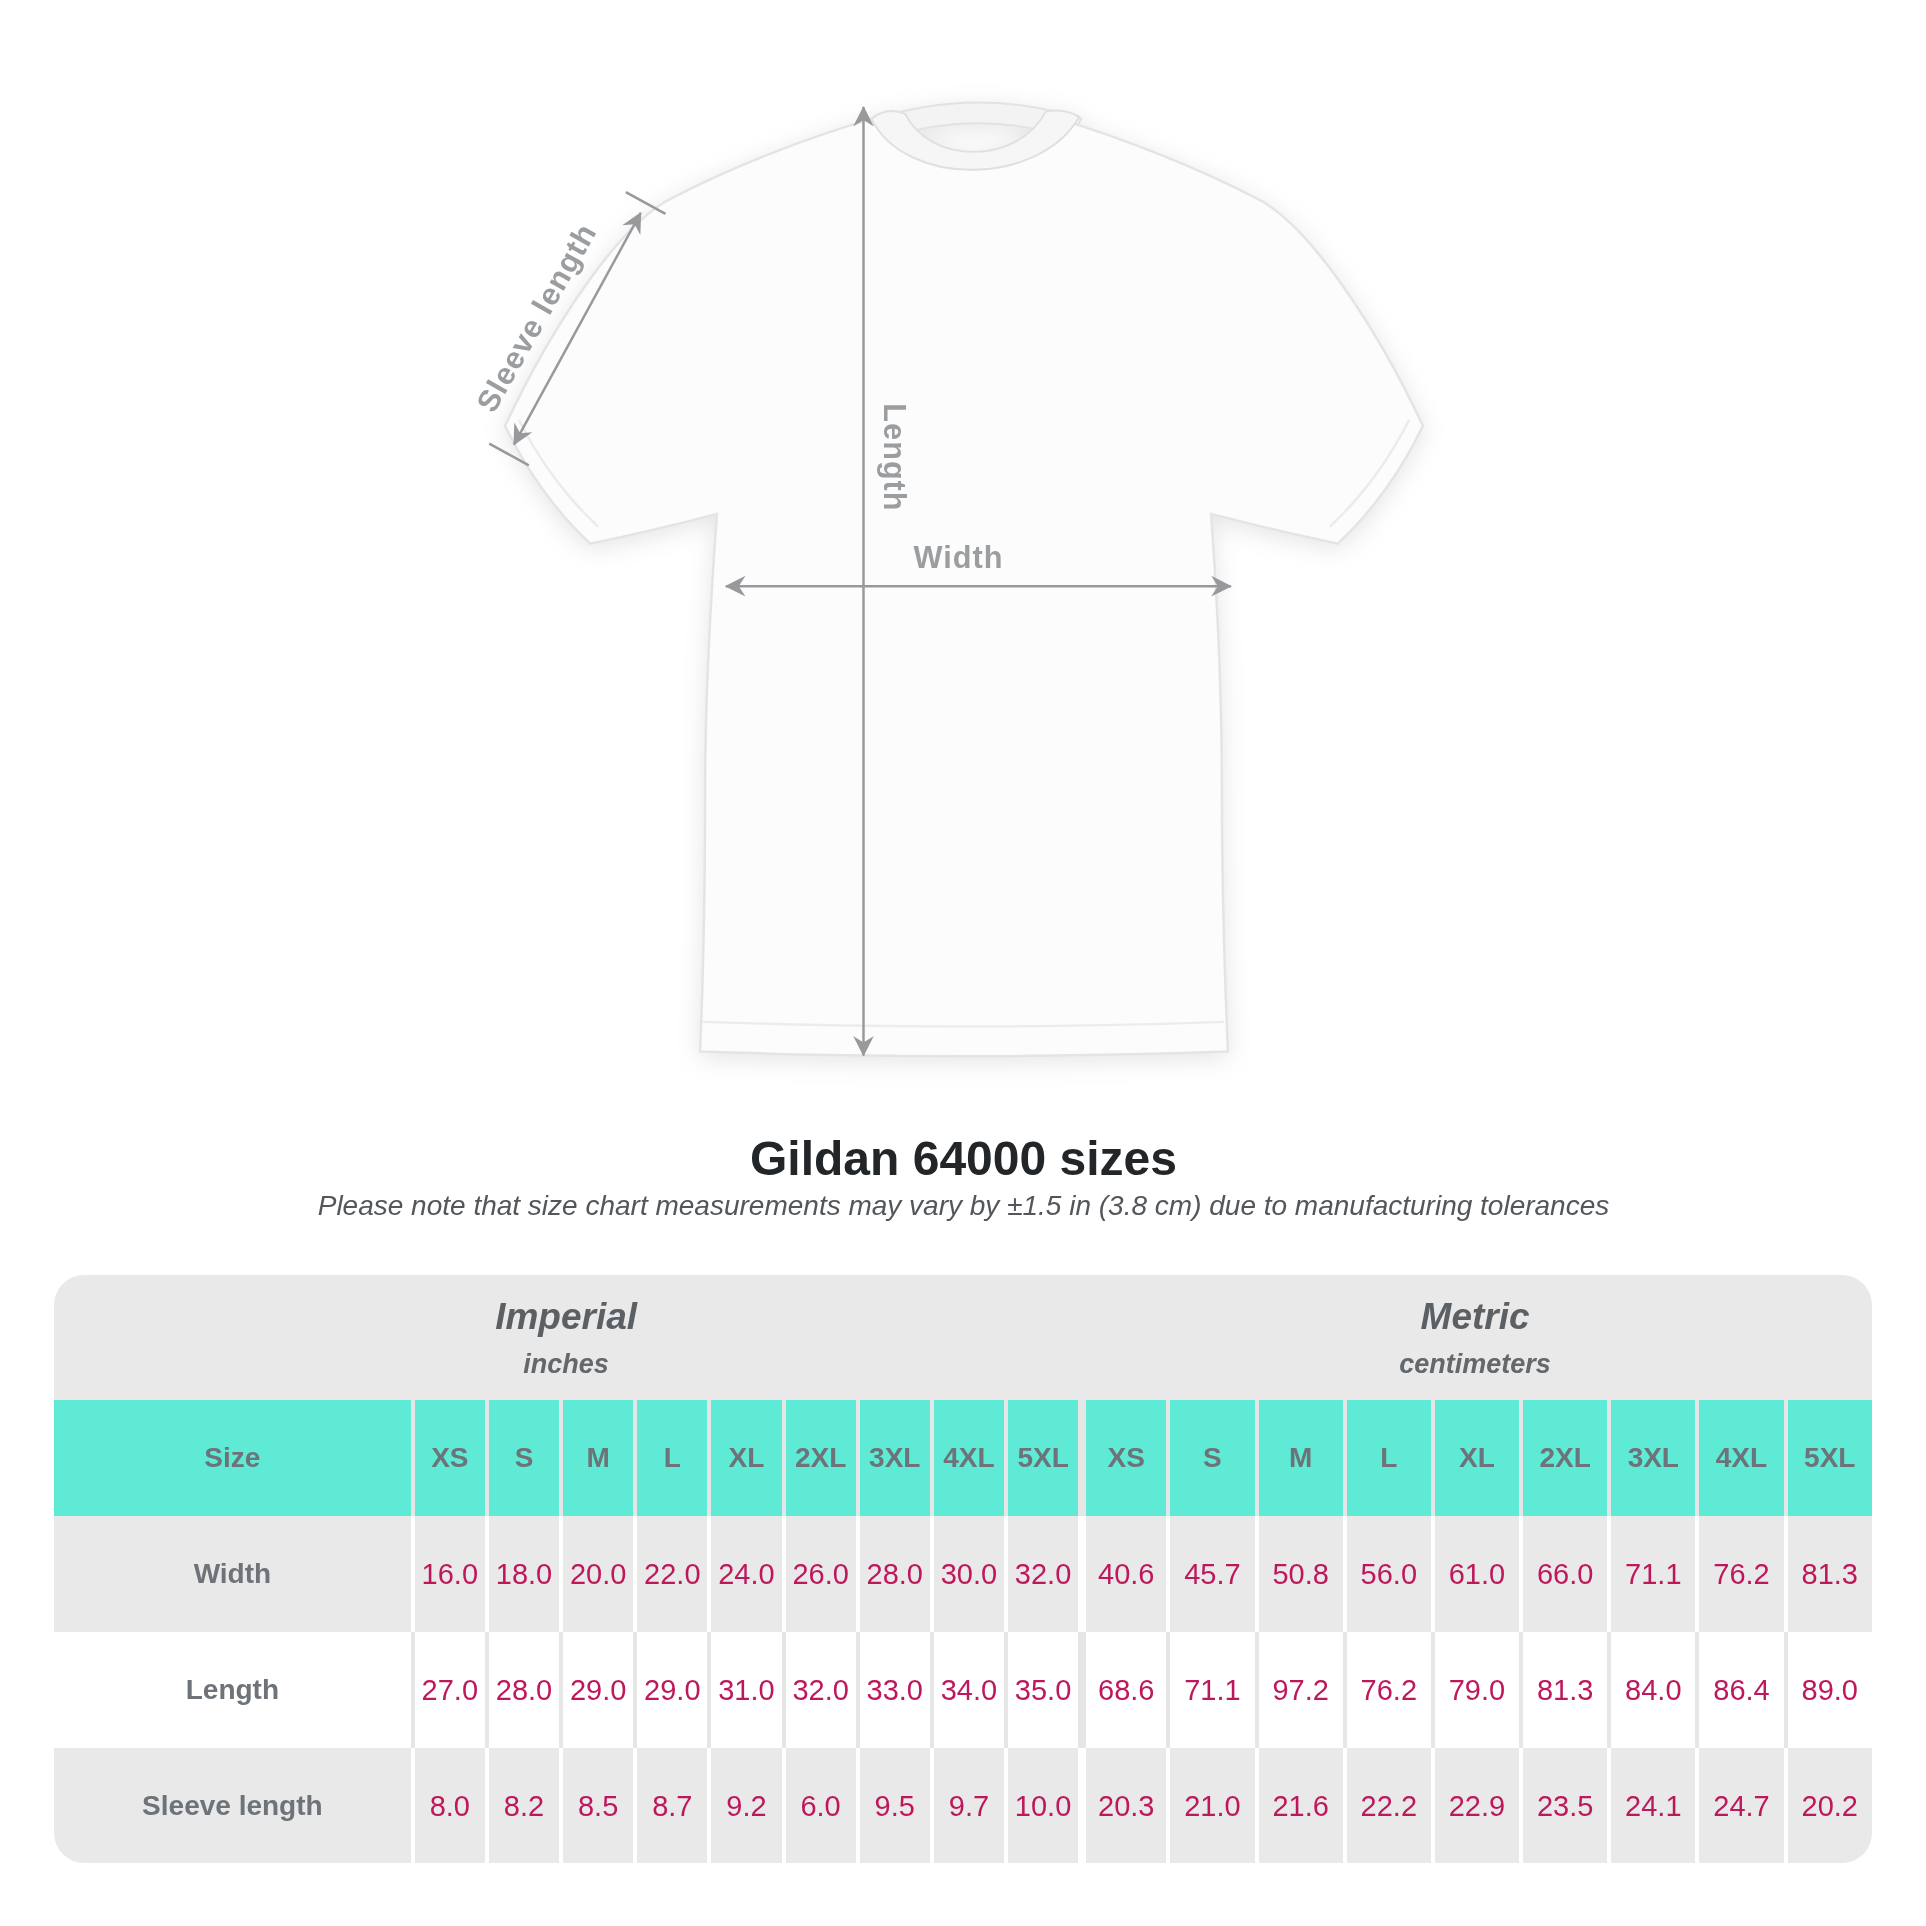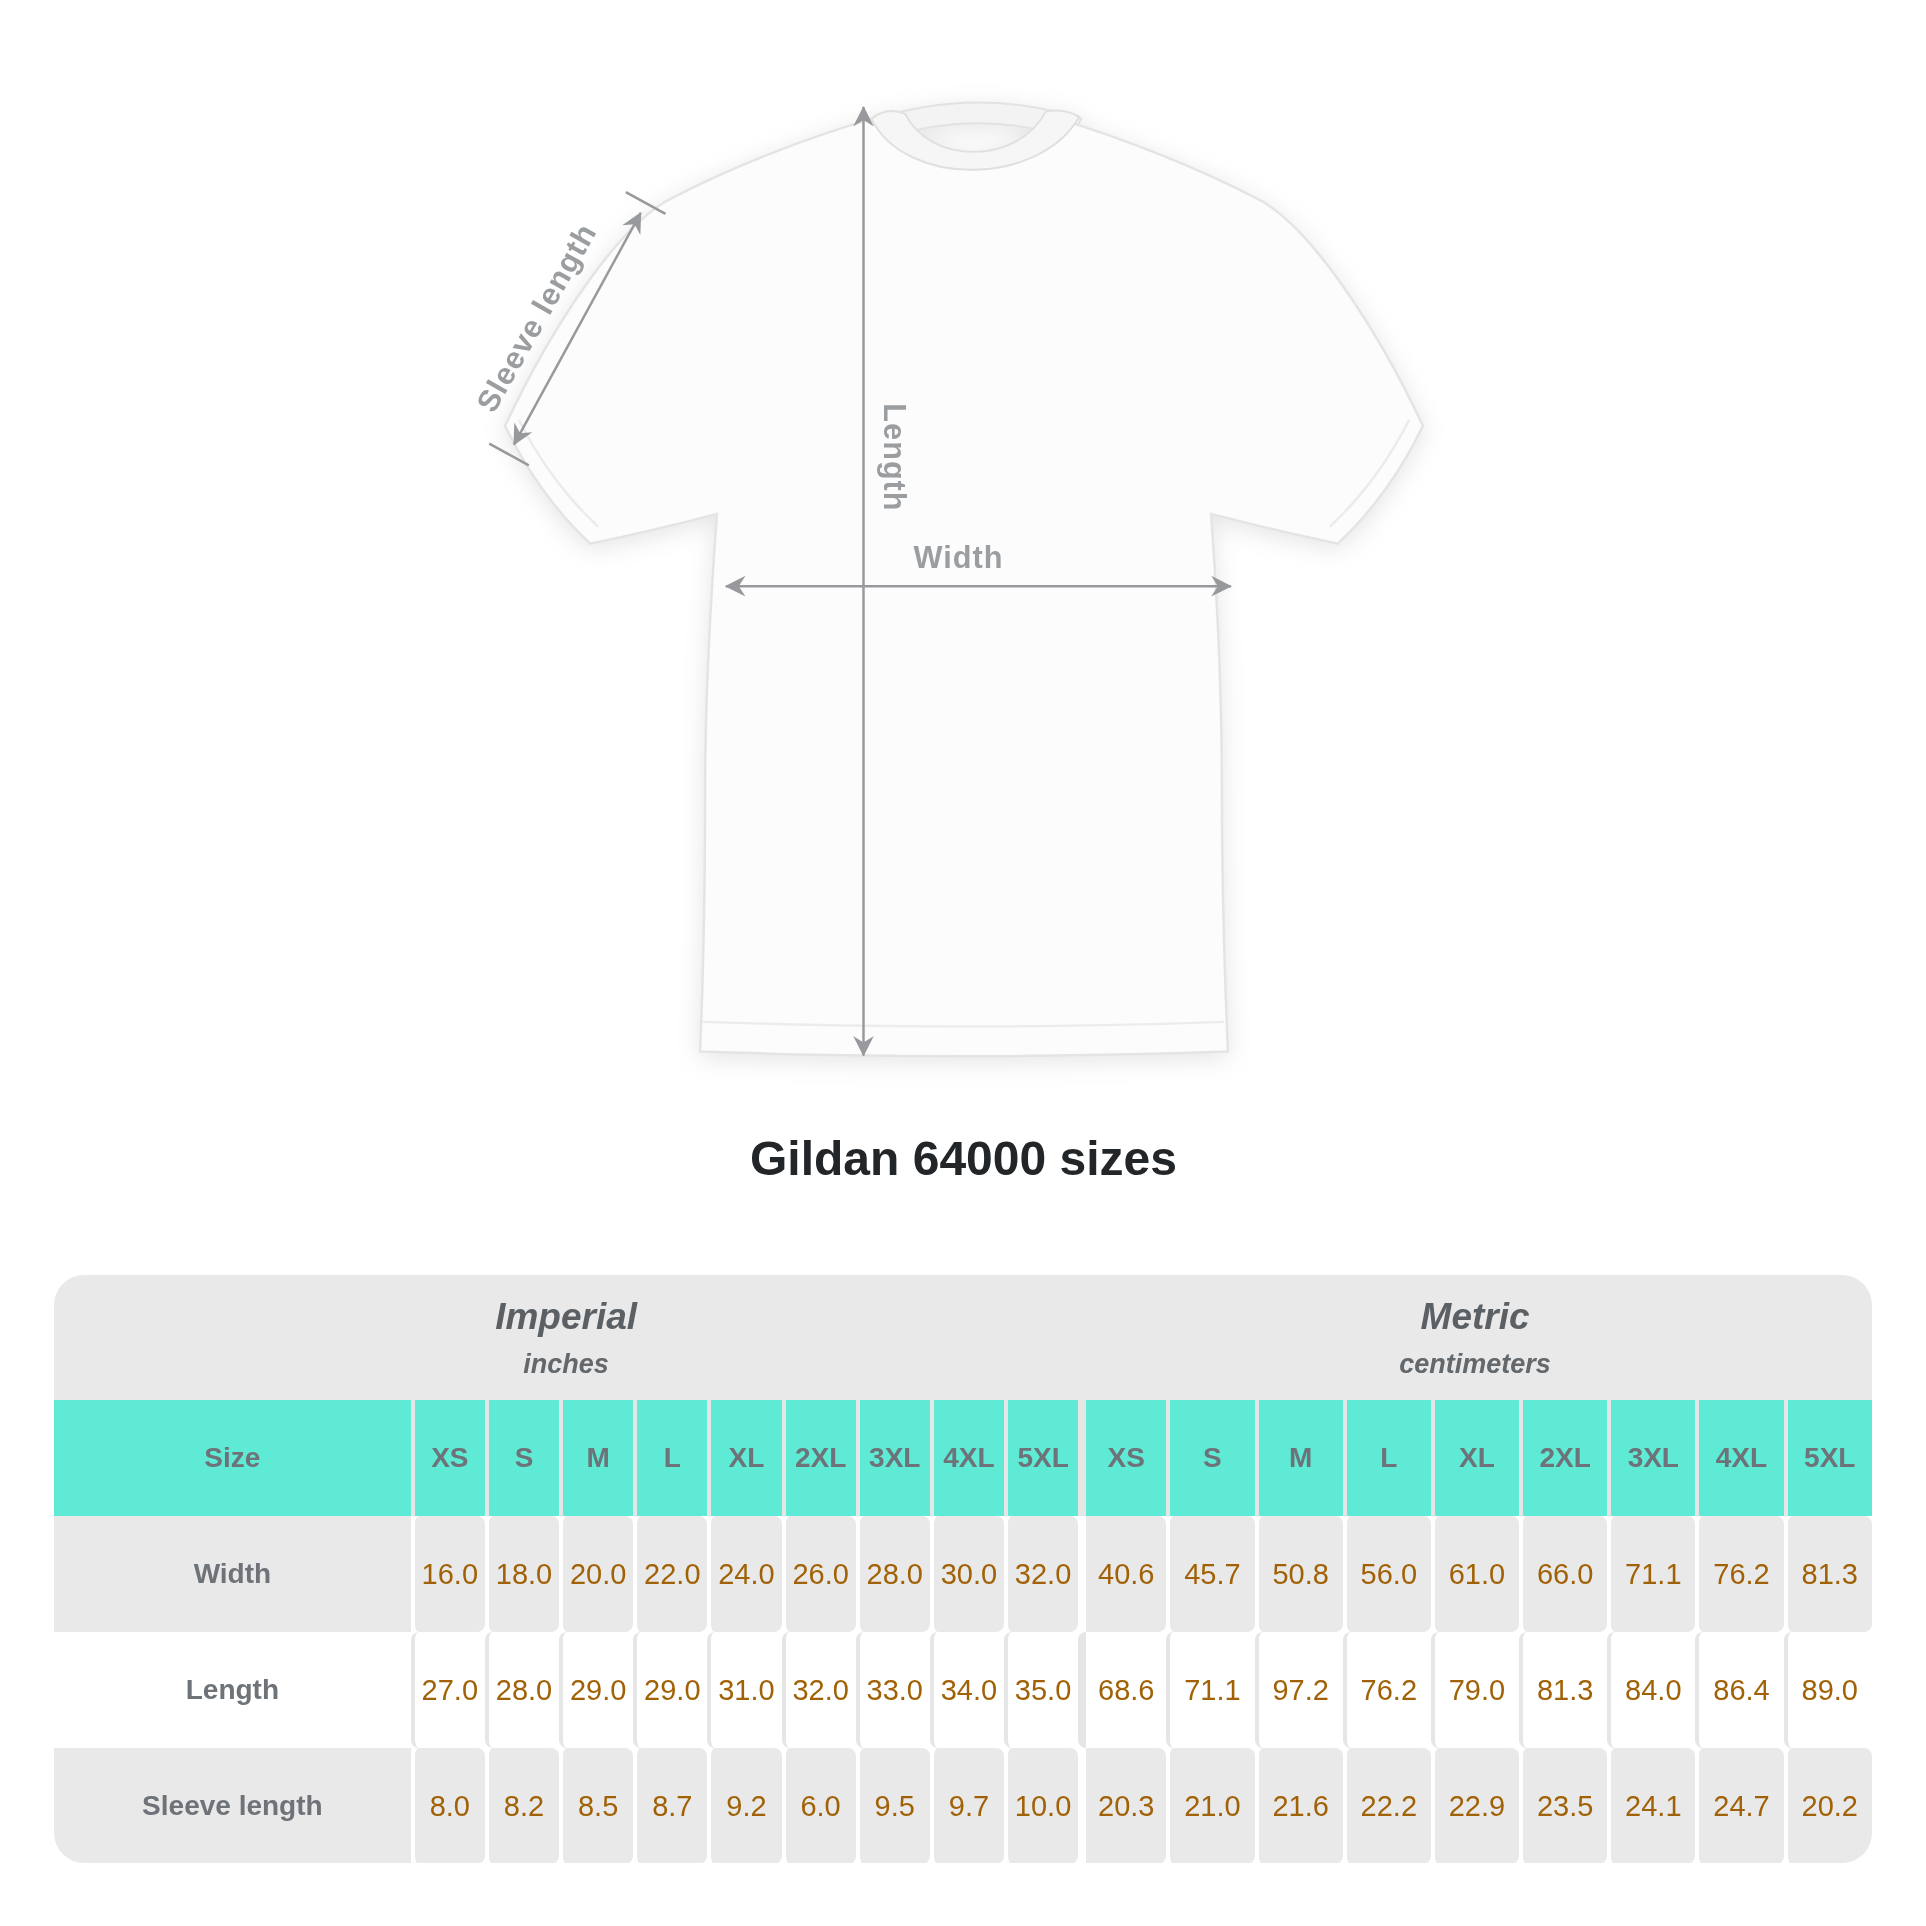--- a/index.html
+++ b/index.html
@@ -23,21 +23,21 @@
   col.c-head{width:356px;} col.c-imp{width:74px;} col.c-met{width:88px;}
   th,td{text-align:center;vertical-align:middle;padding:0;}
   tr.unit-row{height:125px;}
   tr.unit-row th{background:#e9e9e9;margin-left:24px;}
   .g-label{font-size:37px;font-weight:bold;font-style:italic;color:#5b6065;}
   .g-unit{font-size:27px;font-style:italic;font-weight:bold;color:#63686d;margin-top:11px;}
   tr.size-row{height:116px;}
   tr.size-row th{background:#5eead4;font-size:28px;font-weight:bold;color:#6d7378;}
   tbody tr{height:116px;}
   tbody th.rowhead{font-size:28px;font-weight:bold;color:#6d7378;background:#fff;}
-  tbody td{font-size:29px;font-weight:normal;color:#a16207;background:#fff;border-radius:8px;}
+  tbody td{font-size:29px;font-weight:normal;color:#be185d;background:#fff;}
   tr.size-row th:not(:first-child){border-left:4px solid #e6e6e6;margin-left:40px;}
   tbody td{border-left:4px solid #e6e6e6;}
   tr.stripe th.rowhead, tr.stripe td{background:#e9e9e9;}
   tr.stripe td{border-left-color:#ffffff;}
   .group-start{border-left-width:8px !important;}
 </style>
 </head>
 <body>
 
 <div class="canvas">
@@ -83,20 +83,21 @@
       <line class="dim" x1="632" y1="194" x2="672" y2="216"></line>
       <line class="dim" x1="494" y1="448" x2="534" y2="470"></line>
 
       <text class="dim-label" x="968" y="574" text-anchor="middle">Width</text>
       <text class="dim-label" transform="translate(893 462) rotate(90)" text-anchor="middle">Length</text>
       <text class="dim-label" transform="translate(551 326) rotate(-60.5)" text-anchor="middle">Sleeve length</text>
     </g>
   </svg>
 
   <div class="title">Gildan 64000 sizes</div>
+  <div class="subtitle">Please note that size chart measurements may vary by ±1.5 in (3.8 cm) due to manufacturing tolerances</div>
 
   <div class="table-wrap">
     <table>
       <colgroup>
         <col class="c-head">
         <col class="c-imp">
           <col class="c-imp">
           <col class="c-imp">
           <col class="c-imp">
           <col class="c-imp">

